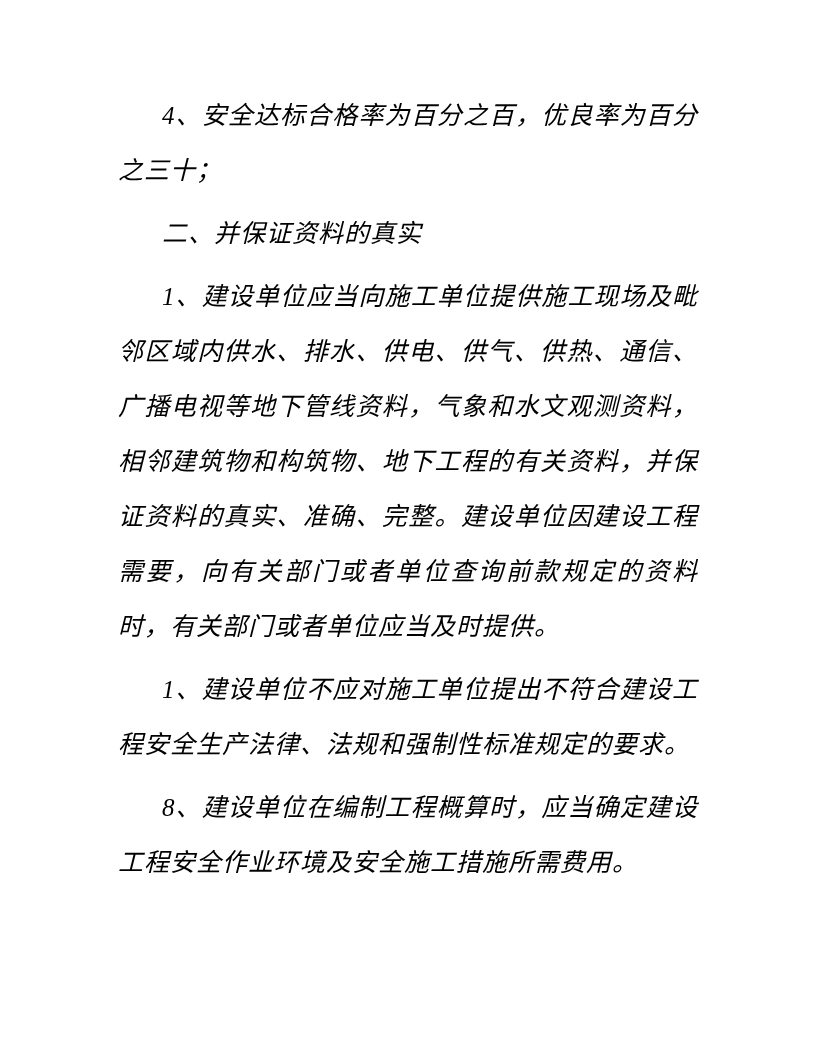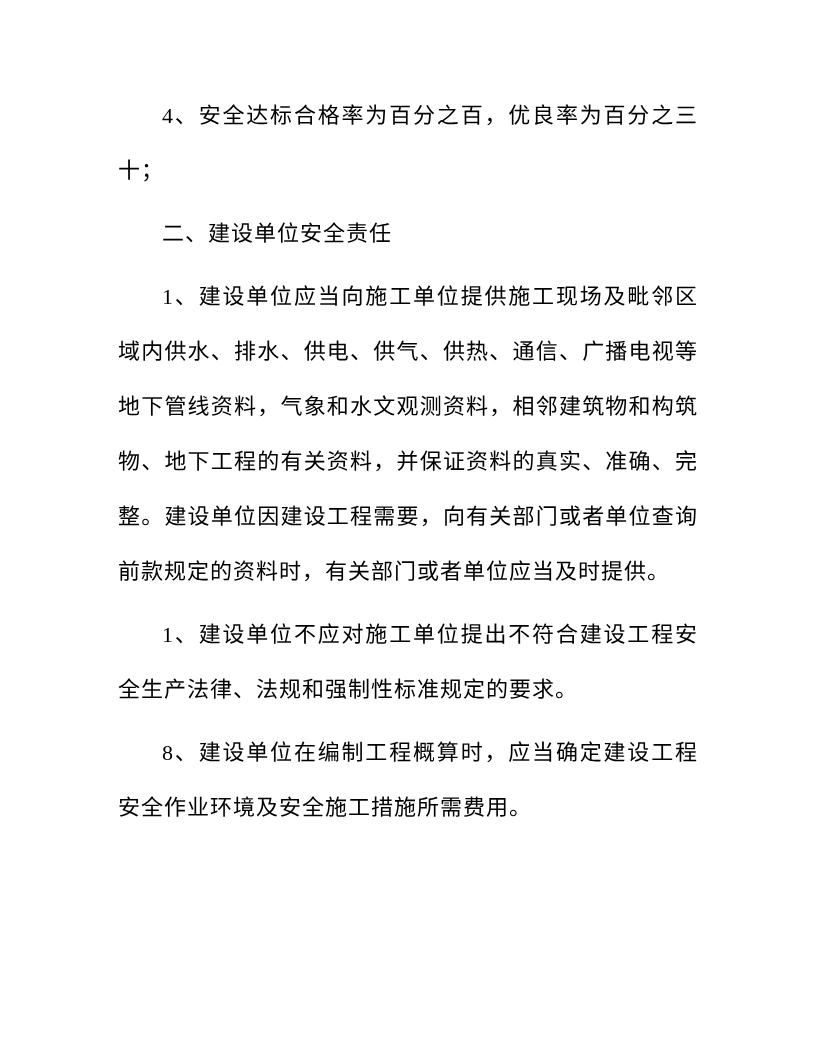--- a/index.html
+++ b/index.html
@@ -15,40 +15,41 @@
   }
   .page {
     box-sizing: border-box;
     width: 816px;
     height: 1056px;
     padding: 88px 118px 0 118px;
     background: #ffffff;
   }
   .page p {
     margin: 0 0 8px 0;
-    font-size: 22px;
+    font-size: 25px;
     line-height: 55px;
     color: #000000;
     letter-spacing: 1px;
     text-align: justify;
     text-justify: inter-character;
     text-indent: 44px;
     word-break: break-all;
+    font-style: italic;
   }
   .page p.heading {
     text-align: left;
   }
 </style>
 </head>
 <body>
 
 <div class="page">
   <p>4、安全达标合格率为百分之百，优良率为百分之三十；</p>
 
 
-  <p class="heading">二、建设单位安全责任</p>
+  <p class="heading">二、并保证资料的真实</p>
 
   <p>1、建设单位应当向施工单位提供施工现场及毗邻区域内供水、排水、供电、供气、供热、通信、广播电视等地下管线资料，气象和水文观测资料，相邻建筑物和构筑物、地下工程的有关资料，并保证资料的真实、准确、完整。建设单位因建设工程需要，向有关部门或者单位查询前款规定的资料时，有关部门或者单位应当及时提供。</p>
 
   <p>1、建设单位不应对施工单位提出不符合建设工程安全生产法律、法规和强制性标准规定的要求。</p>
 
   <p>8、建设单位在编制工程概算时，应当确定建设工程安全作业环境及安全施工措施所需费用。</p>
 </div>
 
 </body></html>

